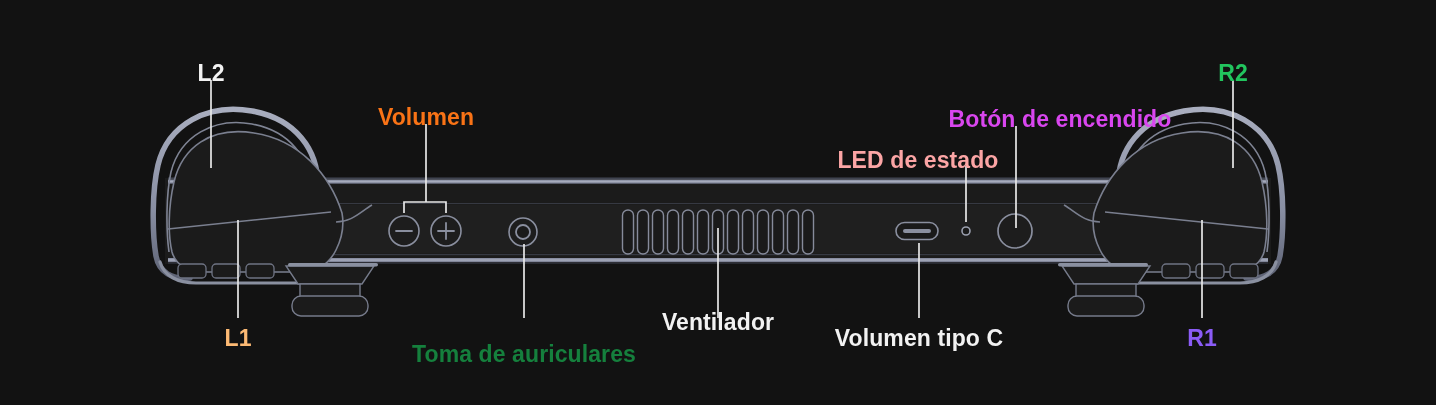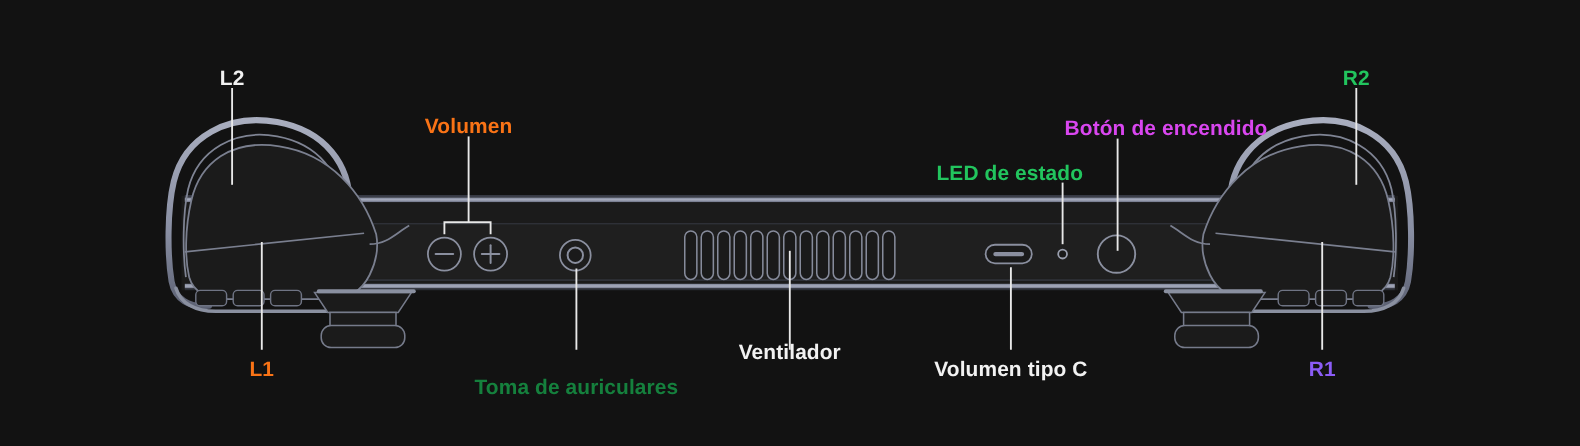--- a/index.html
+++ b/index.html
@@ -20,21 +20,21 @@
   #device-svg {
     position: absolute;
     left: 0;
     top: 0;
     width: 1436px;
     height: 405px;
   }
   .callout-label {
     position: absolute;
     color: #f2f2f2;
-    font-size: 19px;
+    font-size: 23px;
     font-weight: 700;
     letter-spacing: 0.1px;
     white-space: nowrap;
     line-height: 1;
     transform: translateX(-50%);
   }
 </style>
 </head>
 <body>
 
@@ -208,23 +208,23 @@
         <line x1="524" y1="244" x2="524" y2="318" stroke="#e8e8e8" stroke-width="1.7"></line>
         <line x1="718" y1="228" x2="718" y2="318" stroke="#e8e8e8" stroke-width="1.7"></line>
         <line x1="919" y1="243" x2="919" y2="318" stroke="#e8e8e8" stroke-width="1.7"></line>
         <line x1="1202" y1="220" x2="1202" y2="318" stroke="#e8e8e8" stroke-width="1.7"></line>
       </g>
   </svg>
 
   <div id="callout-layer">
       <div class="callout-label" style="left: 211px; top: 62px; color: rgb(242, 242, 242);">L2</div>
       <div class="callout-label" style="left: 426px; top: 106px; color: #f97316;">Volumen</div>
-      <div class="callout-label" style="left: 918px; top: 149px; color: #22c55e;">LED de estado</div>
+      <div class="callout-label" style="left: 918px; top: 149px; color: #fca5a5;">LED de estado</div>
       <div class="callout-label" style="left: 1060px; top: 108px; color: #d946ef;">Botón de encendido</div>
       <div class="callout-label" style="left: 1233px; top: 62px; color: #22c55e;">R2</div>
-      <div class="callout-label" style="left: 238px; top: 327px; color: #f97316;">L1</div>
+      <div class="callout-label" style="left: 238px; top: 327px; color: #fdba74;">L1</div>
       <div class="callout-label" style="left: 524px; top: 343px; color: #15803d;">Toma de auriculares</div>
       <div class="callout-label" style="left: 718px; top: 311px; color: rgb(242, 242, 242);">Ventilador</div>
       <div class="callout-label" style="left: 919px; top: 327px; color: rgb(242, 242, 242);">Volumen tipo C</div>
       <div class="callout-label" style="left: 1202px; top: 327px; color: #8b5cf6;">R1</div>
     </div>
 
 </div>
 
 </body></html>

